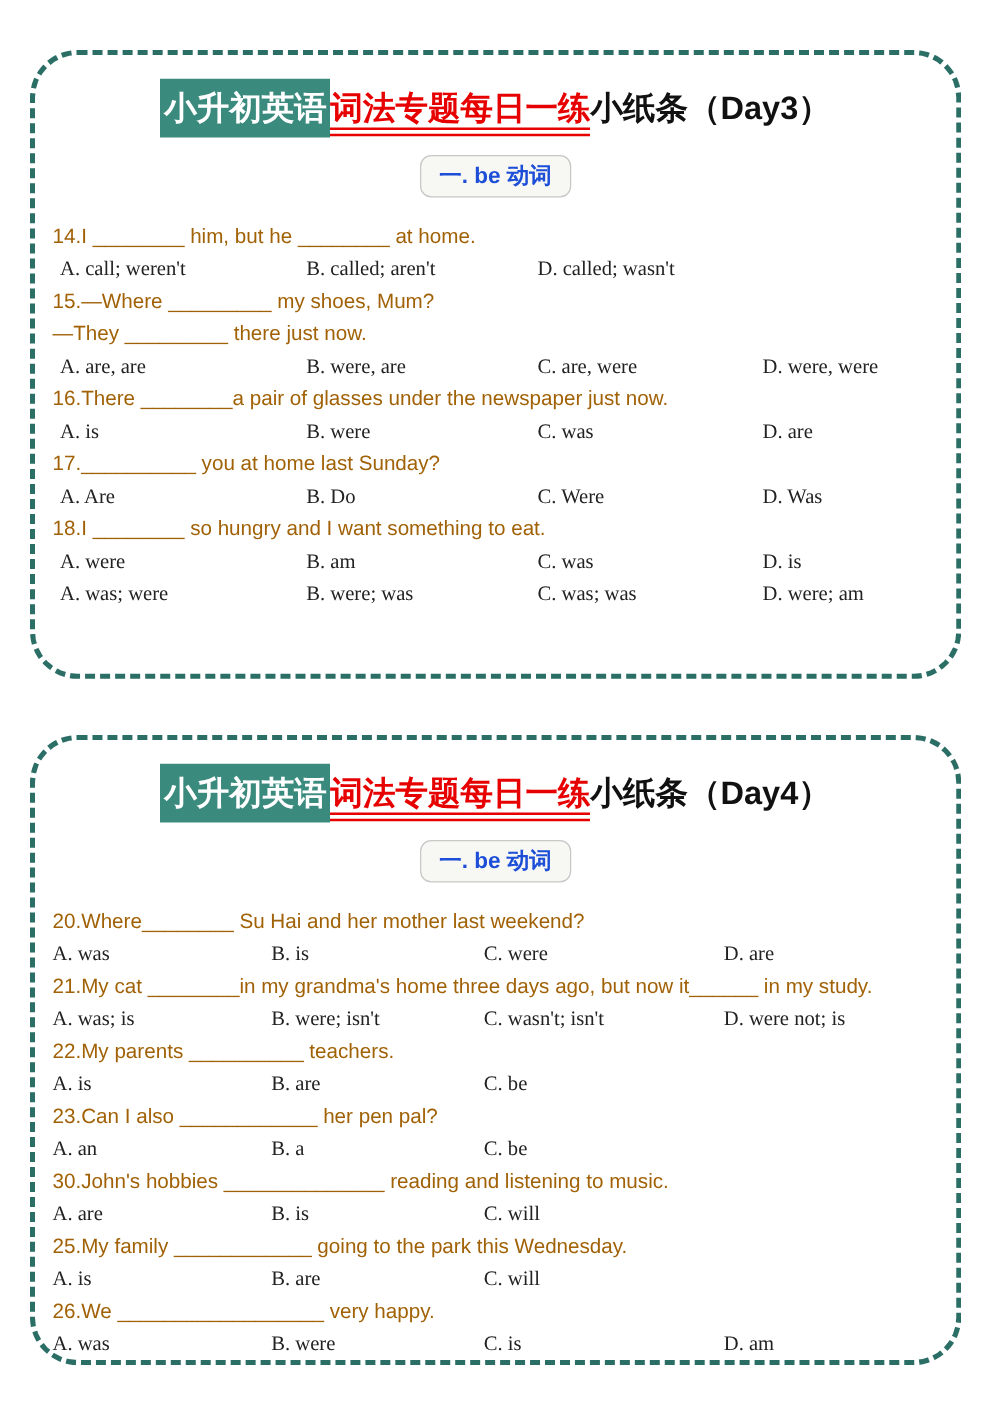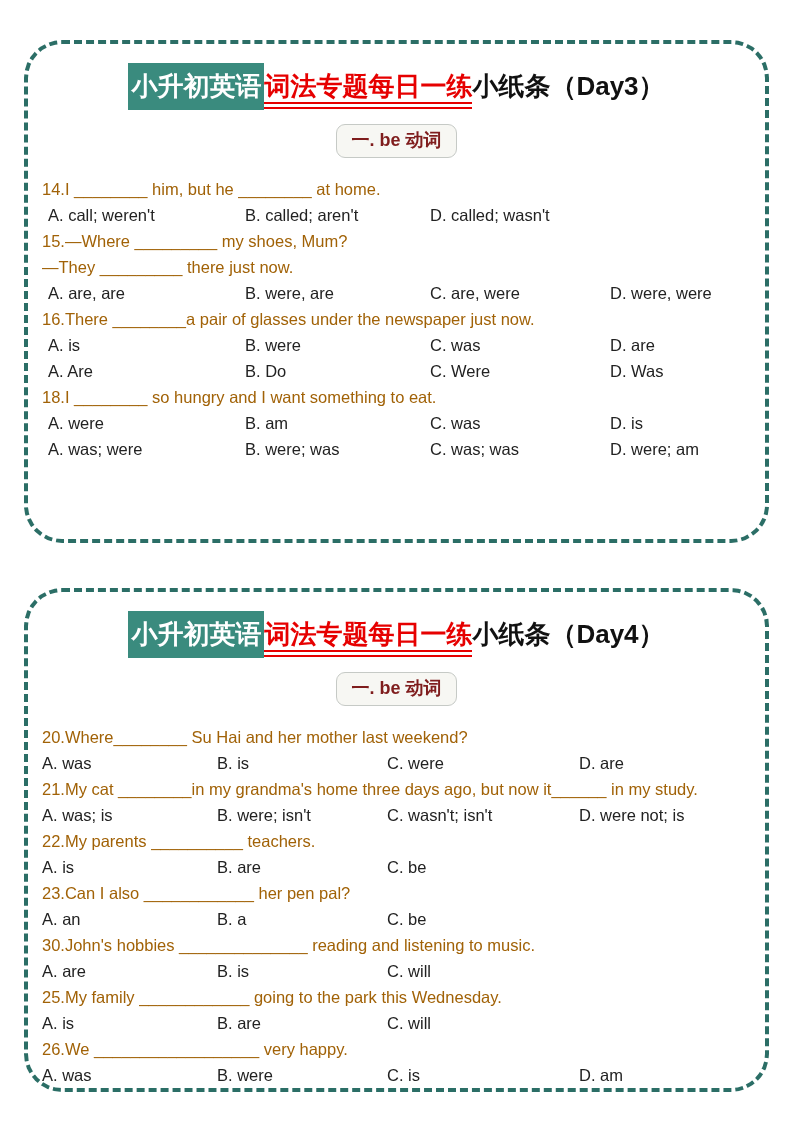--- a/index.html
+++ b/index.html
@@ -42,34 +42,35 @@
   .t-blk { color: #111111; }
   .badge-row { text-align: center; margin: 12px 0 18px 0; }
   .badge {
     display: inline-block;
     background: #f7f7f3;
     border: 1px solid #c6cac6;
     border-radius: 9px;
     padding: 3px 14px 5px 14px;
     font-weight: bold;
     font-size: 18px;
-    color: #7f1d1d;
+    color: #1d4ed8;
   }
   .qline {
     margin: 0;
     font-size: 16.5px;
     line-height: 26px;
     white-space: pre-wrap;
     color: #a16207;
   }
   .opts {
     display: grid;
     font-size: 16.5px;
     line-height: 26px;
     color: #222222;
+    font-family: Liberation Serif, serif;
   }
   .opts.p1 { grid-template-columns: 197px 185px 180px 1fr; padding-left: 6px; }
   .opts.p2 { grid-template-columns: 175px 170px 192px 1fr; }
   .opt { white-space: nowrap; }
 </style>
 </head>
 <body>
 
 <div class="panel first">
   <div class="title"><span class="t-hl">小升初英语</span><span class="t-red">词法专题每日一练</span><span class="t-blk">小纸条（Day3）</span></div>
@@ -92,20 +93,21 @@
   </div>
 
   <p class="qline">16.There ________a pair of glasses under the newspaper just now.</p>
   <div class="opts p1">
     <span class="opt">A. is</span>
     <span class="opt">B. were</span>
     <span class="opt">C. was</span>
     <span class="opt">D. are</span>
   </div>
 
+  <p class="qline">17.__________ you at home last Sunday?</p>
   <div class="opts p1">
     <span class="opt">A. Are</span>
     <span class="opt">B. Do</span>
     <span class="opt">C. Were</span>
     <span class="opt">D. Was</span>
   </div>
 
   <p class="qline">18.I ________ so hungry and I want something to eat.</p>
   <div class="opts p1">
     <span class="opt">A. were</span>

